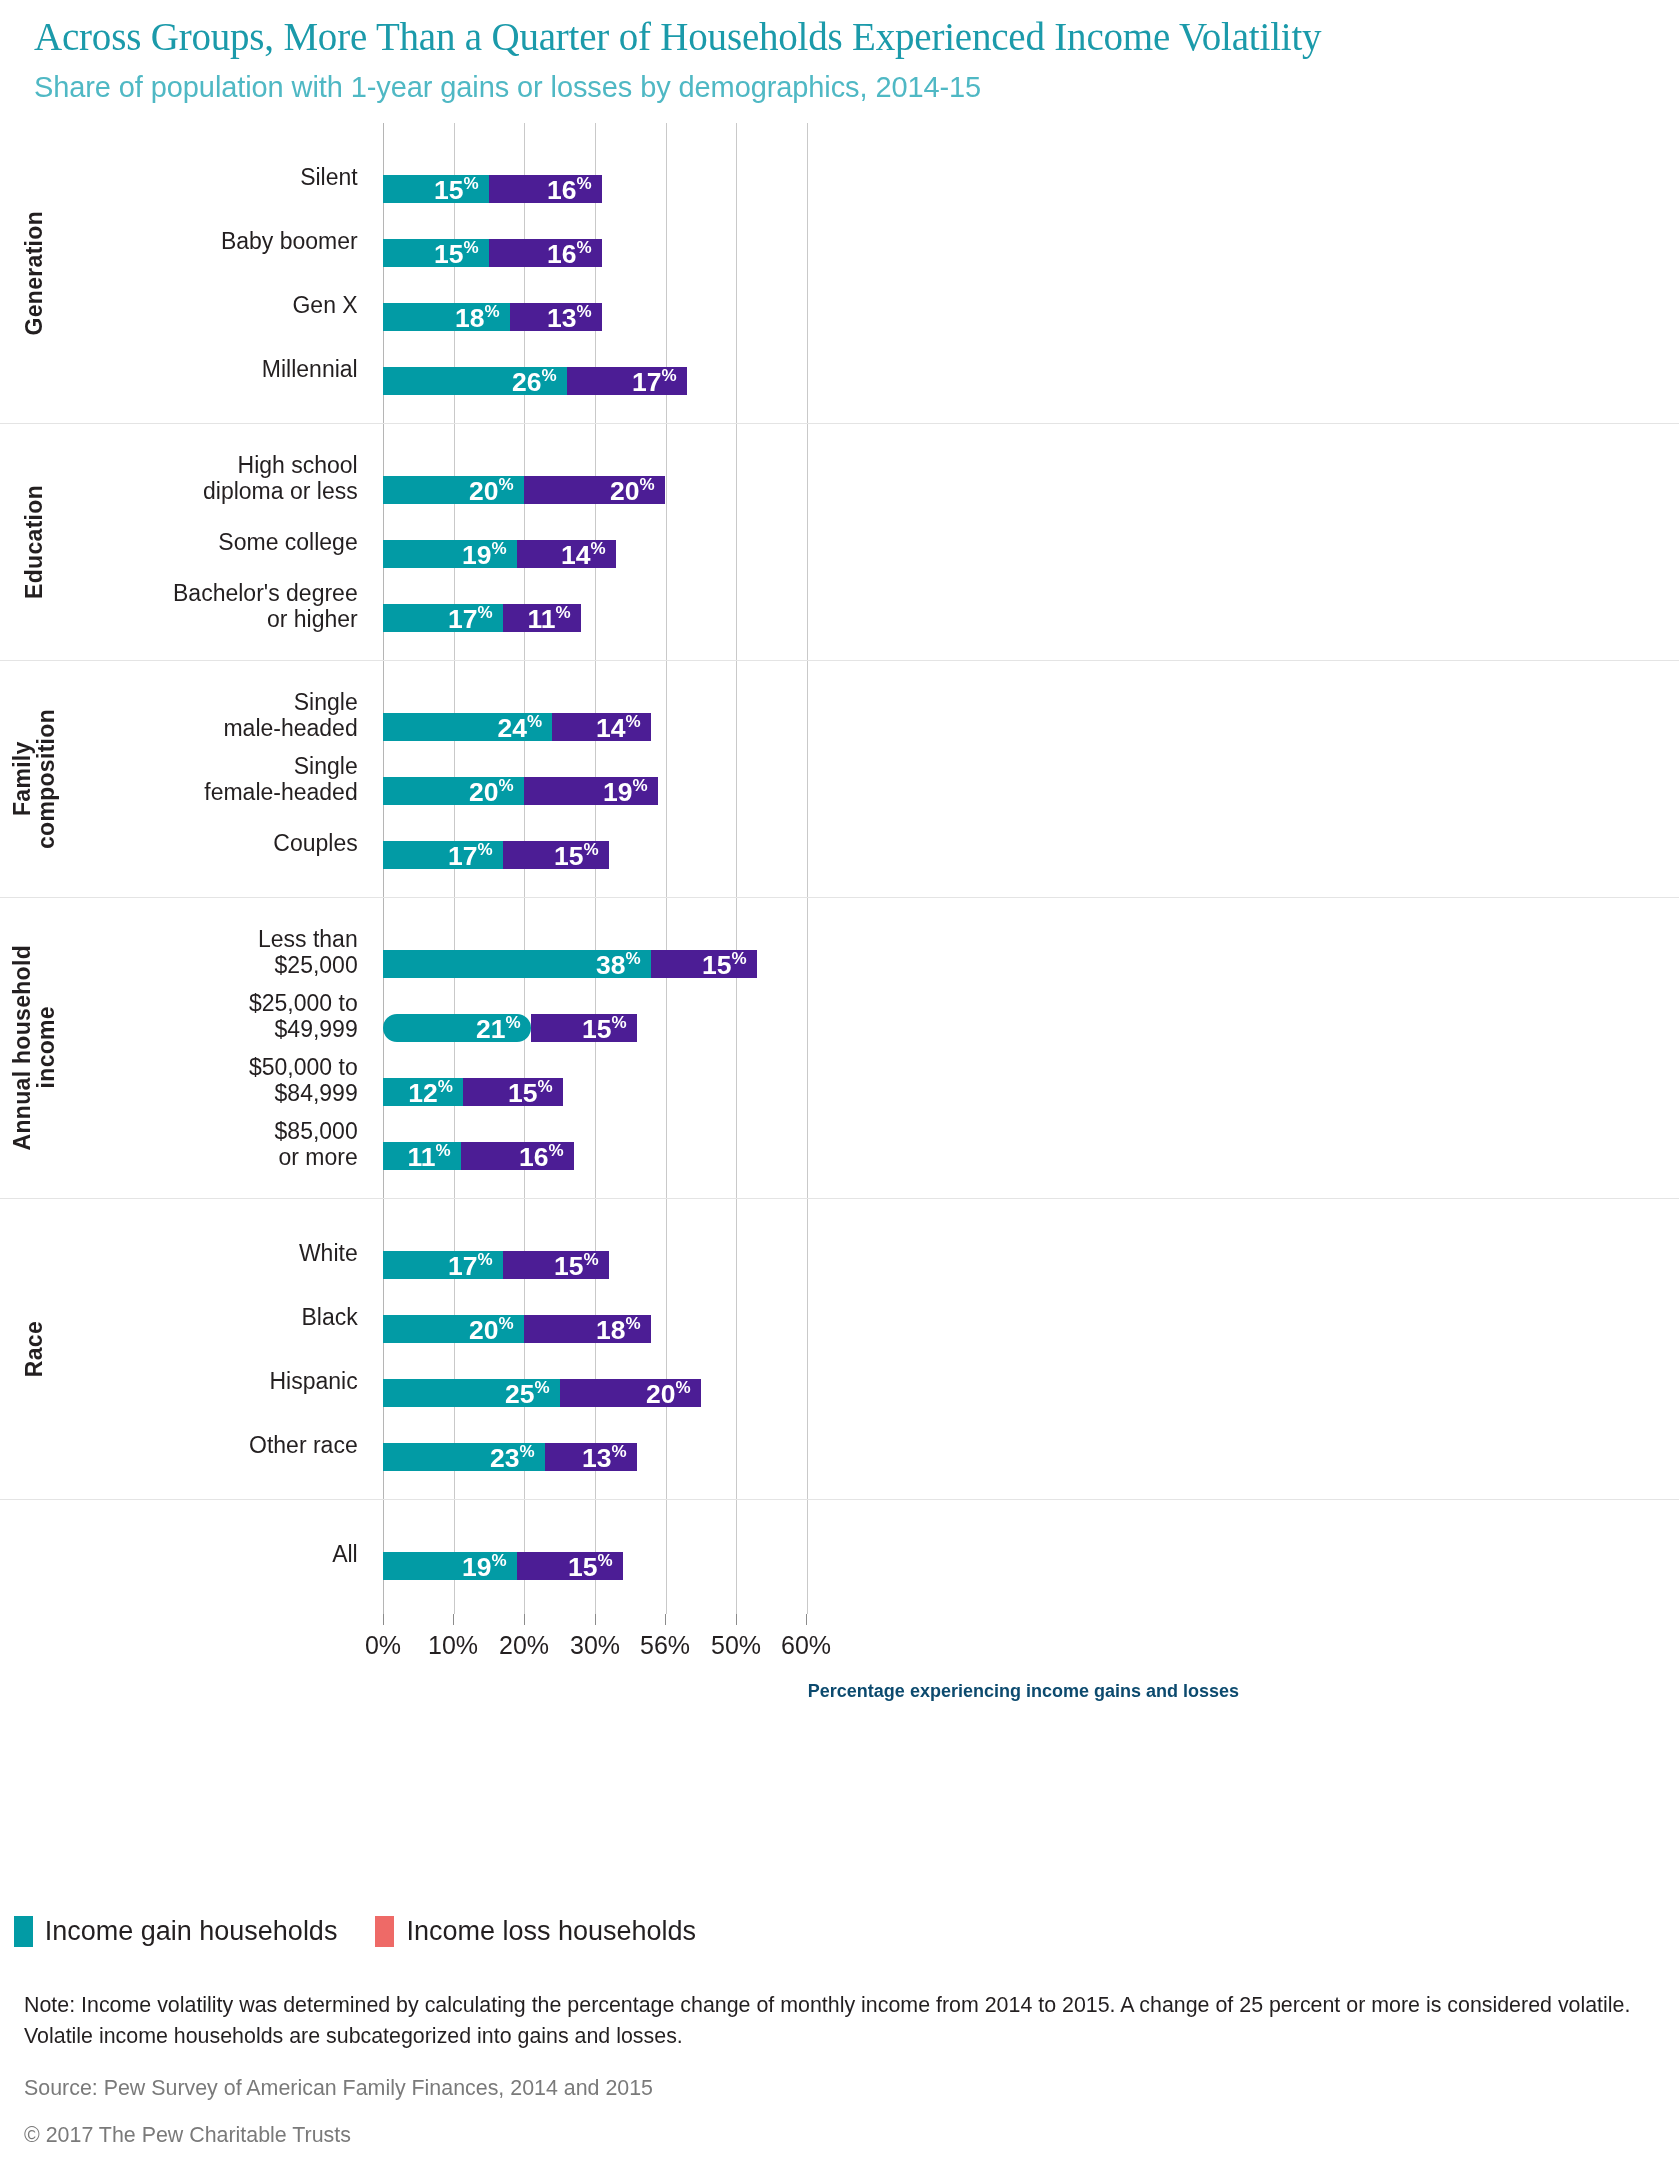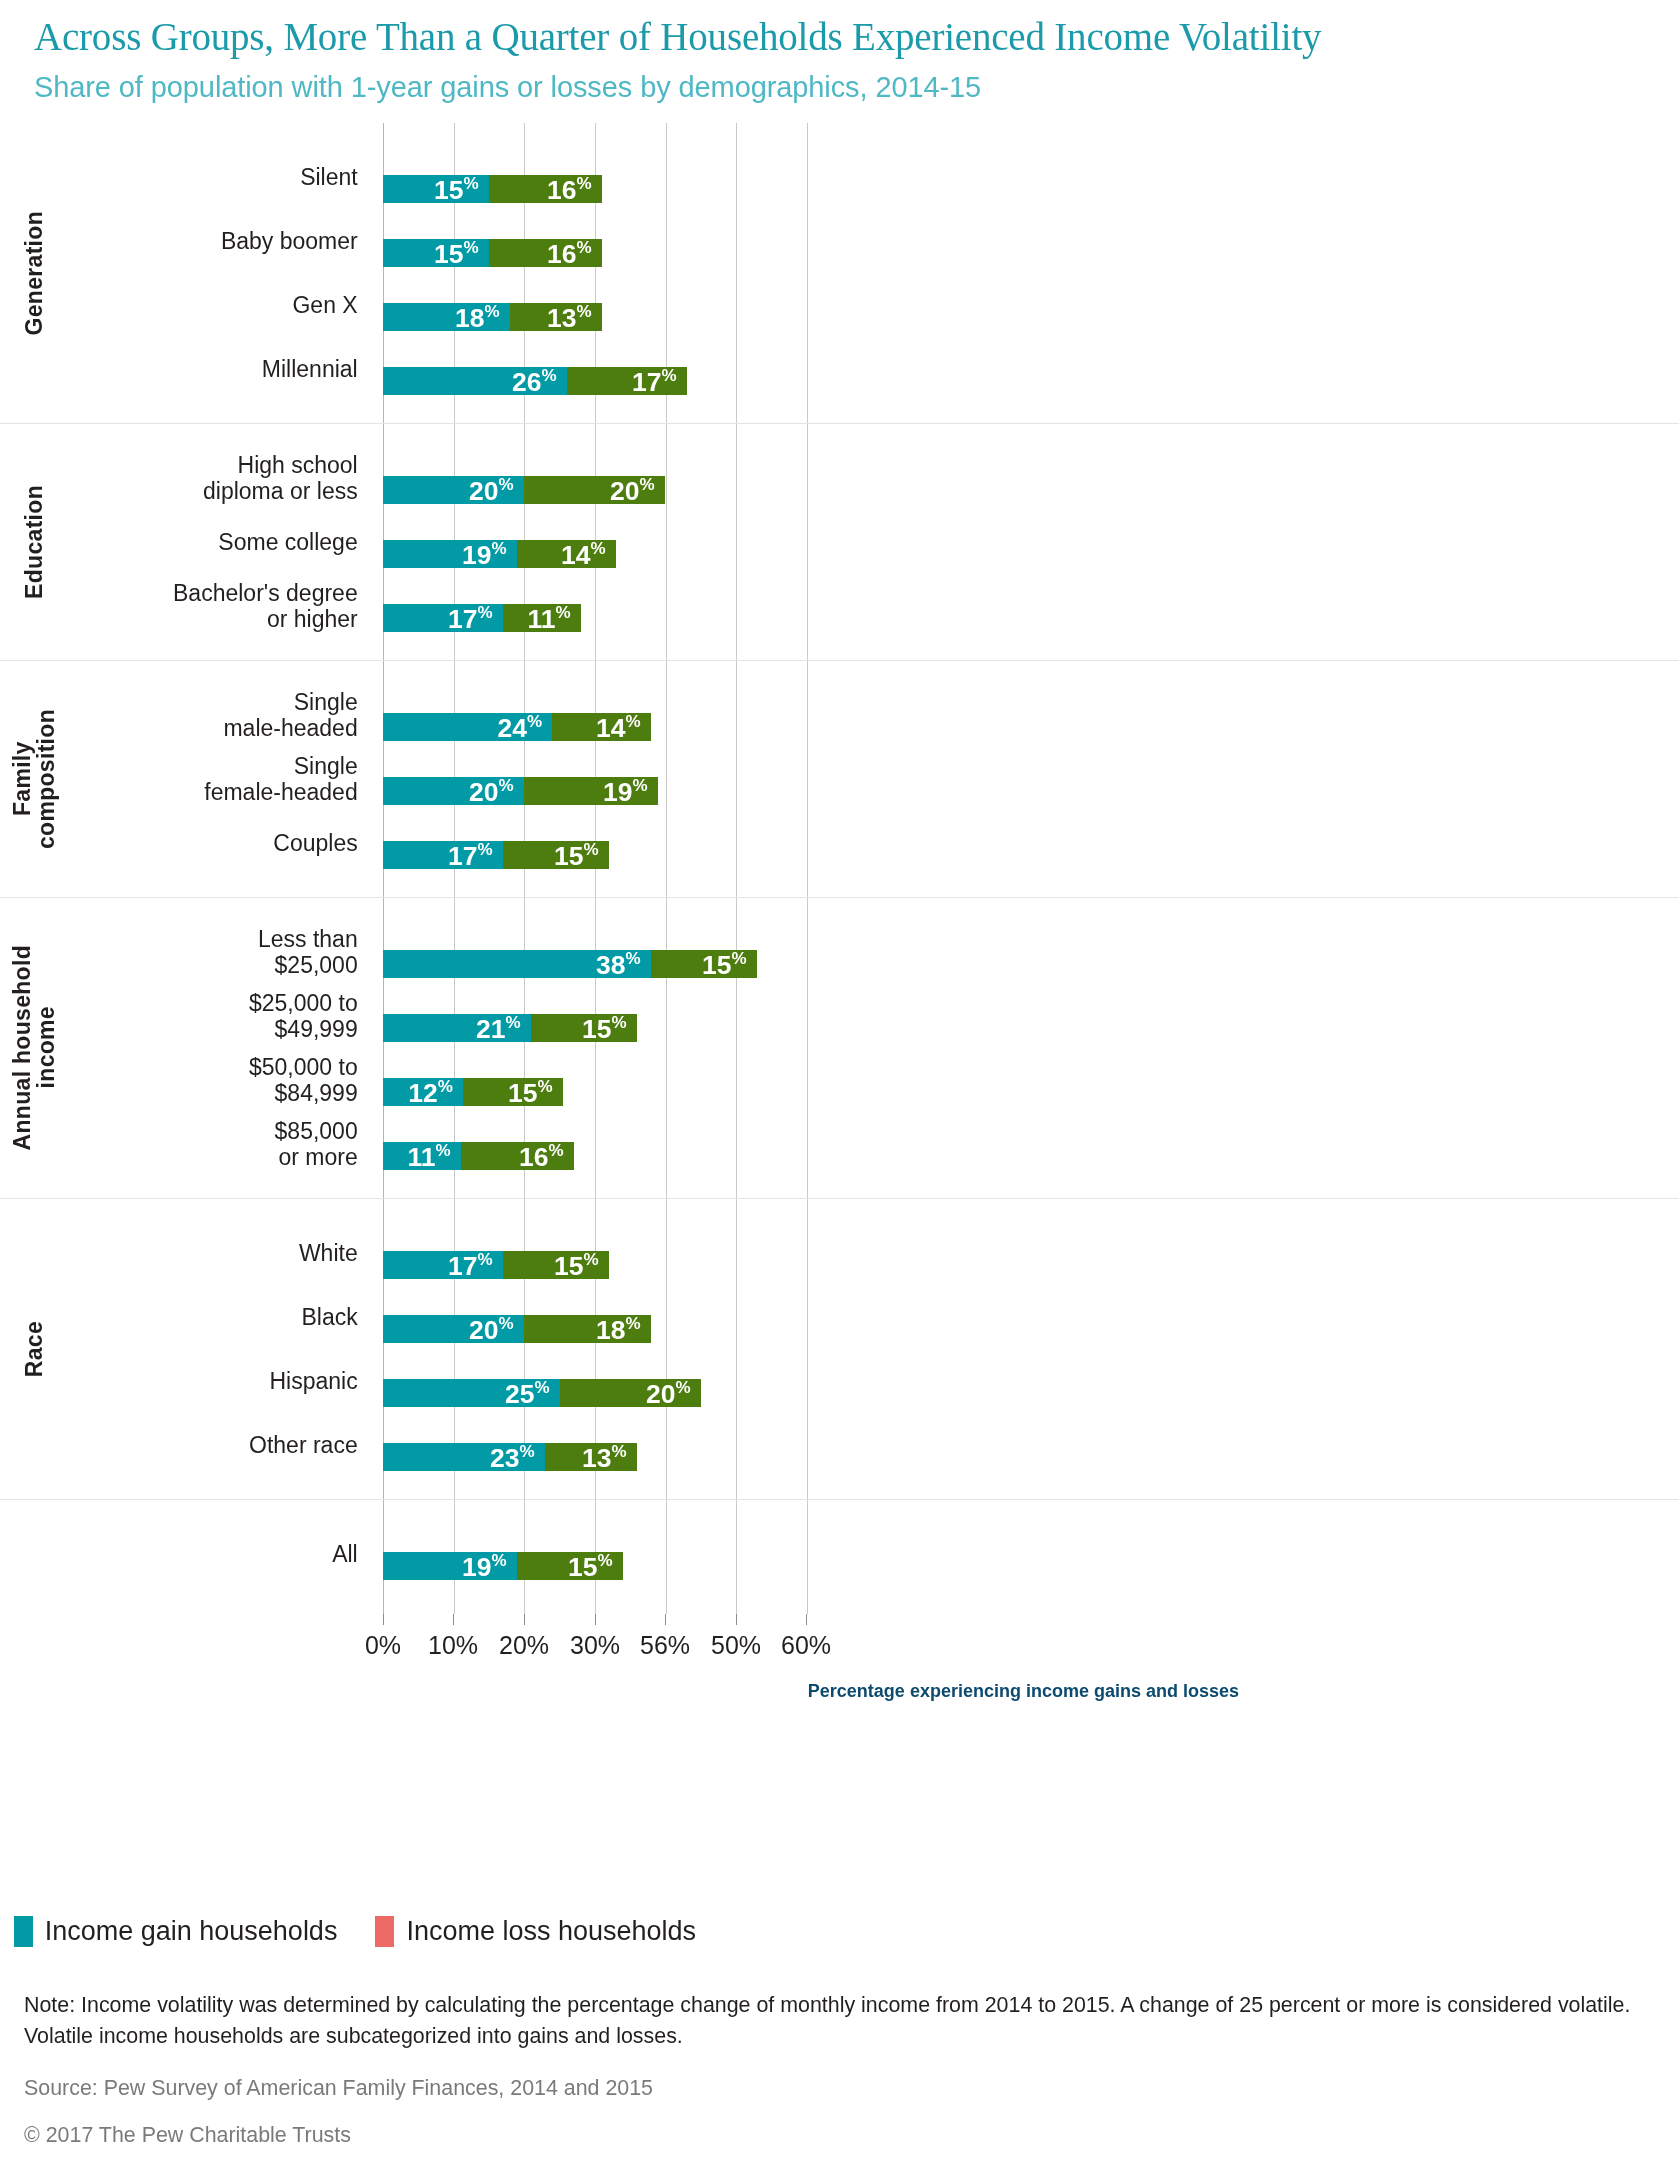--- a/index.html
+++ b/index.html
@@ -113,21 +113,21 @@
     padding-right: 10.3px;
     white-space: nowrap;
     line-height: 1;
   }
   .seg .val sup {
     font-size: 17px;
     vertical-align: super;
     font-weight: bold;
   }
   .seg.gain { background: #029ba5; }
-  .seg.loss { background: #4d7c0f; }
+  .seg.loss { background: #4c1d95; }
 
   .group-spacer { height: 22px; }
 
   
   #axis {
     position: absolute;
     left: 0; top: 1605px; width: 1680px; height: 94px;
   }
   .tick {
     position: absolute; top: 0; width: 0.9px; height: 11px; background: #8c8c8c;
@@ -352,21 +352,21 @@
                 <span class="val">38<sup>%</sup></span>
               </div>
               <div class="seg loss" style="width: 106px;">
                 <span class="val">15<sup>%</sup></span>
               </div>
             </div>
           </div>
           <div class="row">
             <div class="row-label">$25,000 to<br>$49,999</div>
             <div class="bars" style="width: 254px;">
-              <div class="seg gain" style="width: 148px;">
+              <div class="seg gain" style="width: 148px; border-radius: 14px;">
                 <span class="val">21<sup>%</sup></span>
               </div>
               <div class="seg loss" style="width: 106px;">
                 <span class="val">15<sup>%</sup></span>
               </div>
             </div>
           </div>
           <div class="row">
             <div class="row-label">$50,000 to<br>$84,999</div>
             <div class="bars" style="width: 180px;">

